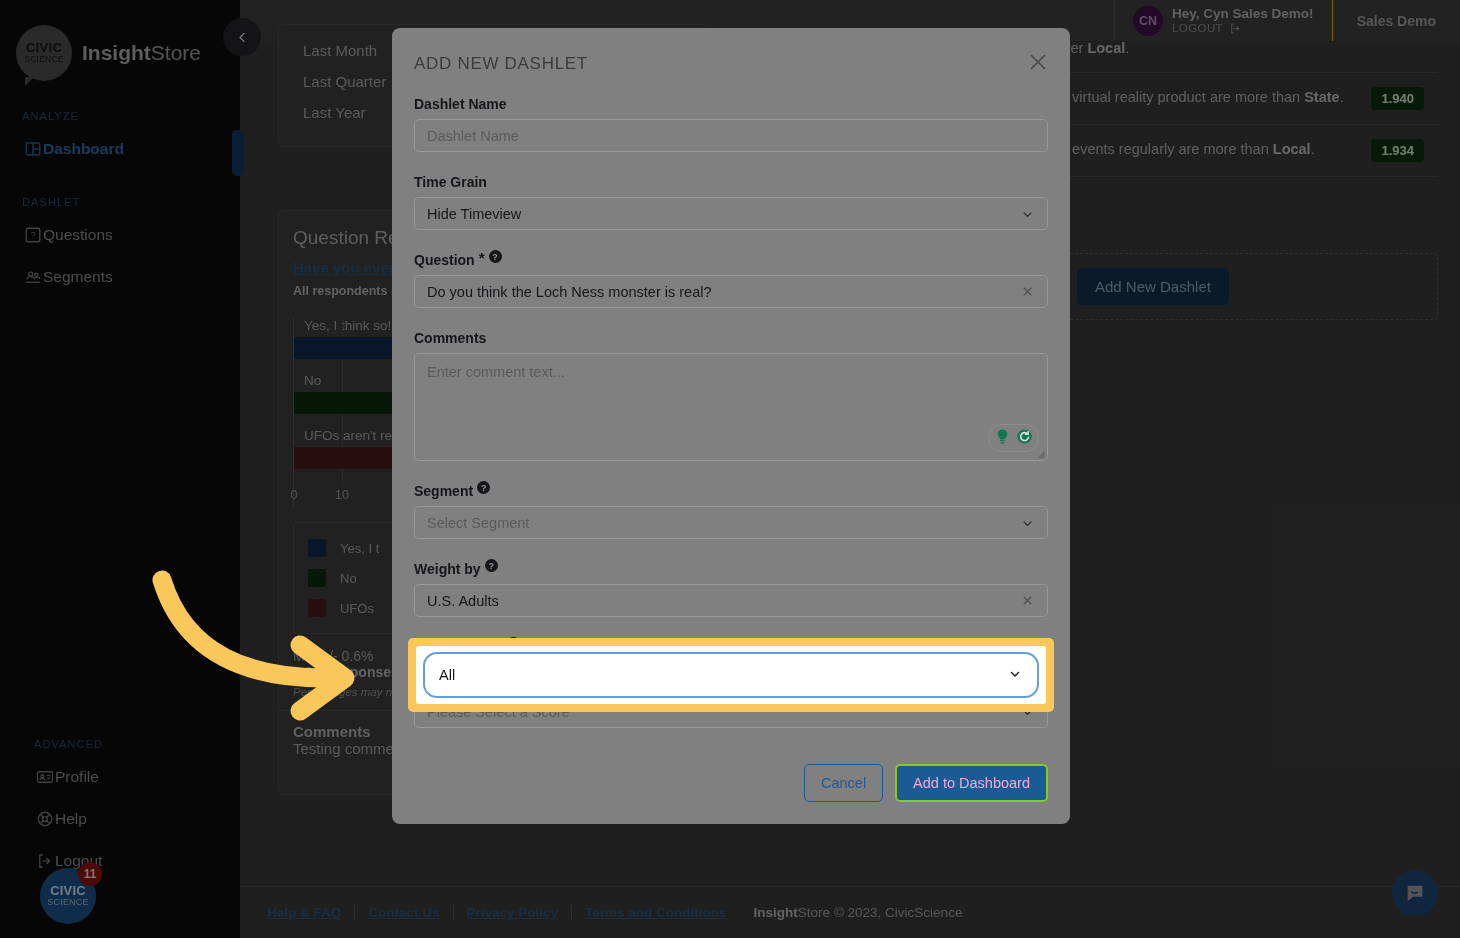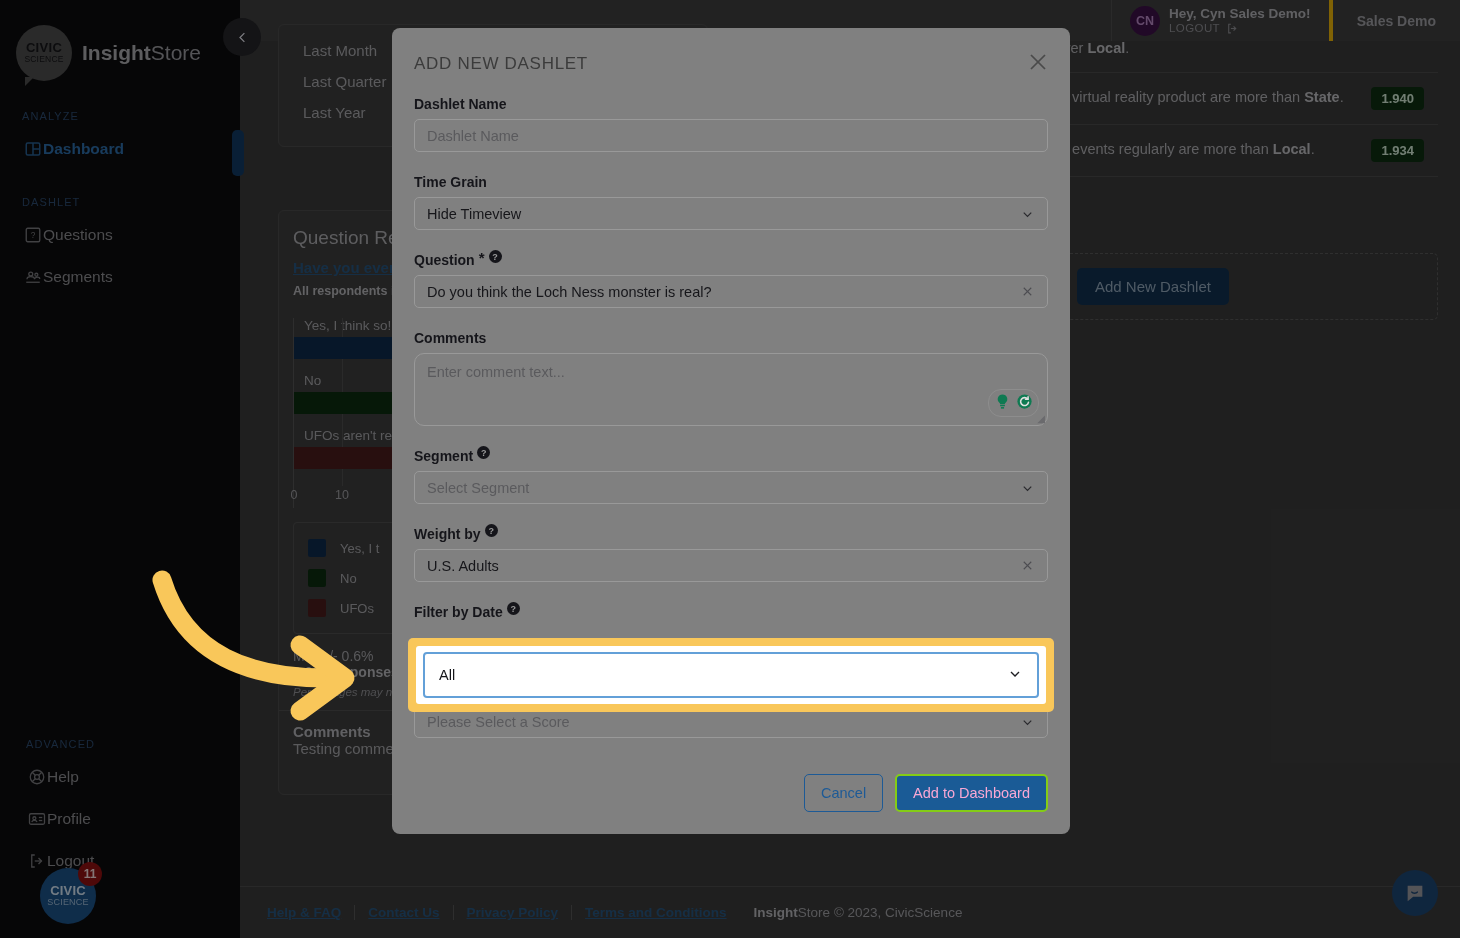--- a/index.html
+++ b/index.html
@@ -38,21 +38,21 @@
   .nav-section { font-size: 11px; letter-spacing: 1.1px; color: #2c4a6e; padding: 26px 0 6px 22px; font-weight: 400;}
   .nav-item { display: flex; align-items: center; gap: 1px; padding: 12px 0 12px 24px; color: #8a8a8e; font-size: 15.5px; cursor: pointer; position: relative;}
   .nav-item.active { color: #2c6ca8; font-weight: bold; }
   .nav-item.active:after{
     content:""; position:absolute; right:-4px; top:2px; width:12px; height:46px;
     background:#123a63; border-radius:5px;
   }
   .nav-ico { width: 18px; height: 18px; flex: none; color: inherit; opacity: .85; }
   .nav-ico svg { width: 18px; height: 18px; display:block; }
 
-  .sidebar-bottom { position: absolute; bottom: 56px; left: 4px; width: 240px; }
+  .sidebar-bottom { position: absolute; bottom: 56px; left: 12px; width: 240px; }
 
   .collapse-btn {
     position: absolute; left: 223px; top: 18px; width: 38px; height: 38px;
     border-radius: 50%; background: #141416; display: flex; align-items: center;
     justify-content: center; color: #7d7d82; z-index: 6;
   }
 
   .csbadge {
     position:absolute; left: 40px; bottom: 14px; width: 56px; height: 56px; border-radius: 50%;
     background:#1c5288; display:flex; flex-direction:column; align-items:center; justify-content:center;
@@ -60,21 +60,21 @@
   .csbadge .b1{font-size:13px;font-weight:bold;color:#cfe0ef;line-height:12px;letter-spacing:.2px;}
   .csbadge .b2{font-size:9px;color:#9cb9d3;line-height:11px;letter-spacing:.2px;}
   .csbadge .cnt{
     position:absolute; right:-6px; top:-6px; min-width:24px; height:24px; border-radius:12px;
     background:#8e1111; color:#f0d6d6; font-size:12px; font-weight:bold;
     display:flex;align-items:center;justify-content:center; padding:0 5px;
   }
 
   
   .topbar { position: absolute; left: 240px; top: 0; right: 0; height: 41px; background: #3f3f3f; display:flex; justify-content:flex-end; }
-  .user-block { display:flex; align-items:center; gap:9px; padding: 10px 18px; border-left:1px solid #4e4e4e; border-right:4px solid #eab308;}
+  .user-block { display:flex; align-items:center; gap:9px; padding: 10px 18px; border-left:1px solid #4e4e4e; border-right:1px solid #eab308;}
   .avatar { width: 30px; height: 30px; border-radius:50%; background:#3d1147; color:#b687c4; font-size:12.5px; font-weight:bold; display:flex;align-items:center;justify-content:center;}
   .user-hi { font-size: 13.5px; font-weight: bold; color: #b0b0b4; line-height: 15px; }
   .user-logout { font-size: 11.5px; color:#8d8d92; letter-spacing:.4px; display:flex;align-items:center;gap:6px; line-height:14px;}
   .acct { display:flex;align-items:center; padding: 0 24px; font-size:14px;font-weight:bold;color:#9d9da2;}
 
   
   .col-left {
     position:absolute; left:278px; top:24px; width:430px; background:#3d3d3d;
     border:1px solid #4a4a4a; border-radius:6px; padding: 10px 0 0 0;
   }
@@ -141,38 +141,38 @@
   .qm { width:13px;height:13px;border-radius:50%;background:#15151a;color:#9a9a9a;font-size:9px;font-weight:bold;display:inline-flex;align-items:center;justify-content:center; margin-top:-2px;}
   .ctrl {
     position:relative; height:33px; border:1px solid #999; border-radius:5px;
     background:transparent; display:flex; align-items:center; padding: 0 12px;
     font-size:14.5px; color:#16161a;
   }
   .ctrl.ph { color:#5a5a5d; }
   .ctrl .chev { position:absolute; right:12px; top:9px; color:#2a2a2e;}
   .ctrl .clr { position:absolute; right:12px; top:8px; color:#4d4d51; font-size:15px;}
   .ta {
-    position:relative; height:73px; border:1px solid #999; border-radius:10px;
+    position:relative; height:108px; border:1px solid #999; border-radius:5px;
     padding: 10px 12px; font-size:14.5px; color:#5a5a5d;
   }
   .ta .tools { position:absolute; right:8px; bottom:8px; display:flex; gap:3px; align-items:center; border:1px solid #8d8d8d; border-radius:13px; padding:2px 4px;}
   .ta .grip { position:absolute; right:2px; bottom:1px; color:#6a6a6d; font-size:10px;}
   .modal-actions { display:flex; justify-content:flex-end; gap:12px; margin-top: 36px; }
   .btn { font-size:14.5px; border-radius:5px; padding: 9px 16px; cursor:pointer; }
   .btn-cancel { background:transparent; border:1px solid #1d5a96; color:#1d5a96; }
   .btn-primary { background:#1a5b96; border:2px solid #84cc16; color:#f9a8d4; }
 
   
   .hl-band {
     position:absolute; left: 408px; top: 638px; width: 646px; height: 74px;
     background: #f9c75a; border-radius: 5px; padding: 8px;
   }
   .hl-inner { background:#ffffff; border-radius:3px; height:100%; padding: 6px 7px; }
   .hl-select {
-    height: 100%; border:2px solid #63a0d8; border-radius:4px; background:#fff;
+    height: 100%; border:2px solid #63a0d8; border-radius:14px; background:#fff;
     display:flex; align-items:center; padding: 0 14px; position:relative;
     font-size:14.5px; color:#16161a;
   }
   .hl-select .chev { position:absolute; right:14px; top:12px; color:#1e1e22; }
 
   
   .arrow { position:absolute; left:140px; top:560px; width:240px; height:170px; pointer-events:none;}
 </style>
 </head>
 <body>
@@ -220,44 +220,44 @@
               <path d="M4 15c0-2.2 2.2-3.5 5-3.5s5 1.3 5 3.5"></path>
               <path d="M14.5 14c.6-1.2 2-1.8 3.5-1.8 1.6 0 3 .8 3 2.3"></path>
               <line x1="3" y1="19" x2="21" y2="19"></line>
             </svg>
         </span>
         <span>Segments</span>
       </div>
 
       <div class="sidebar-bottom">
         <div class="nav-section">ADVANCED</div>
+        <div class="nav-item">
+          <span class="nav-ico">
+            <svg viewBox="0 0 24 24" fill="none" stroke="currentColor" stroke-width="1.7">
+                <rect x="2" y="5" width="20" height="14" rx="2"></rect>
+                <circle cx="8.5" cy="11" r="2"></circle>
+                <path d="M5 16c.5-1.6 2-2.3 3.5-2.3S11.5 14.4 12 16"></path>
+                <line x1="14.5" y1="10" x2="19" y2="10"></line>
+                <line x1="14.5" y1="14" x2="19" y2="14"></line>
+              </svg>
+          </span>
+          <span>Profile</span>
+        </div>
         <div class="nav-item">
           <span class="nav-ico">
             <svg viewBox="0 0 24 24" fill="none" stroke="currentColor" stroke-width="1.7">
                 <circle cx="12" cy="12" r="9"></circle>
                 <circle cx="12" cy="12" r="3.2"></circle>
                 <line x1="5.6" y1="5.6" x2="9.7" y2="9.7"></line>
                 <line x1="14.3" y1="14.3" x2="18.4" y2="18.4"></line>
                 <line x1="18.4" y1="5.6" x2="14.3" y2="9.7"></line>
                 <line x1="9.7" y1="14.3" x2="5.6" y2="18.4"></line>
               </svg>
           </span>
           <span>Help</span>
-        </div>
-        <div class="nav-item">
-          <span class="nav-ico">
-            <svg viewBox="0 0 24 24" fill="none" stroke="currentColor" stroke-width="1.7">
-                <rect x="2" y="5" width="20" height="14" rx="2"></rect>
-                <circle cx="8.5" cy="11" r="2"></circle>
-                <path d="M5 16c.5-1.6 2-2.3 3.5-2.3S11.5 14.4 12 16"></path>
-                <line x1="14.5" y1="10" x2="19" y2="10"></line>
-                <line x1="14.5" y1="14" x2="19" y2="14"></line>
-              </svg>
-          </span>
-          <span>Profile</span>
         </div>
         <div class="nav-item">
           <span class="nav-ico">
             <svg viewBox="0 0 24 24" fill="none" stroke="currentColor" stroke-width="1.7">
                 <path d="M9 4H5v16h4"></path>
                 <path d="M14 8l4 4-4 4"></path>
                 <line x1="18" y1="12" x2="9" y2="12"></line>
               </svg>
           </span>
           <span>Logout</span>
@@ -474,23 +474,20 @@
             <line x1="18" y1="6" x2="6" y2="18"></line>
           </svg></span>
     </div>
 
     <div class="field-label">
       <span>Filter by Date</span>
       <span class="qm">?</span>
     </div>
     <div class="ctrl" style="visibility:hidden"></div>
 
-    <div class="field-label">
-        <span>Score</span>
-      </div>
     <div class="ctrl ph">
       <span>Please Select a Score</span>
       <span class="chev"><svg width="15" height="15" viewBox="0 0 24 24" fill="none" stroke="currentColor" stroke-width="2">
             <path d="M6 9l6 6 6-6"></path>
           </svg></span>
     </div>
 
     <div class="modal-actions">
       <button class="btn btn-cancel">Cancel</button>
       <button class="btn btn-primary">Add to Dashboard</button>

